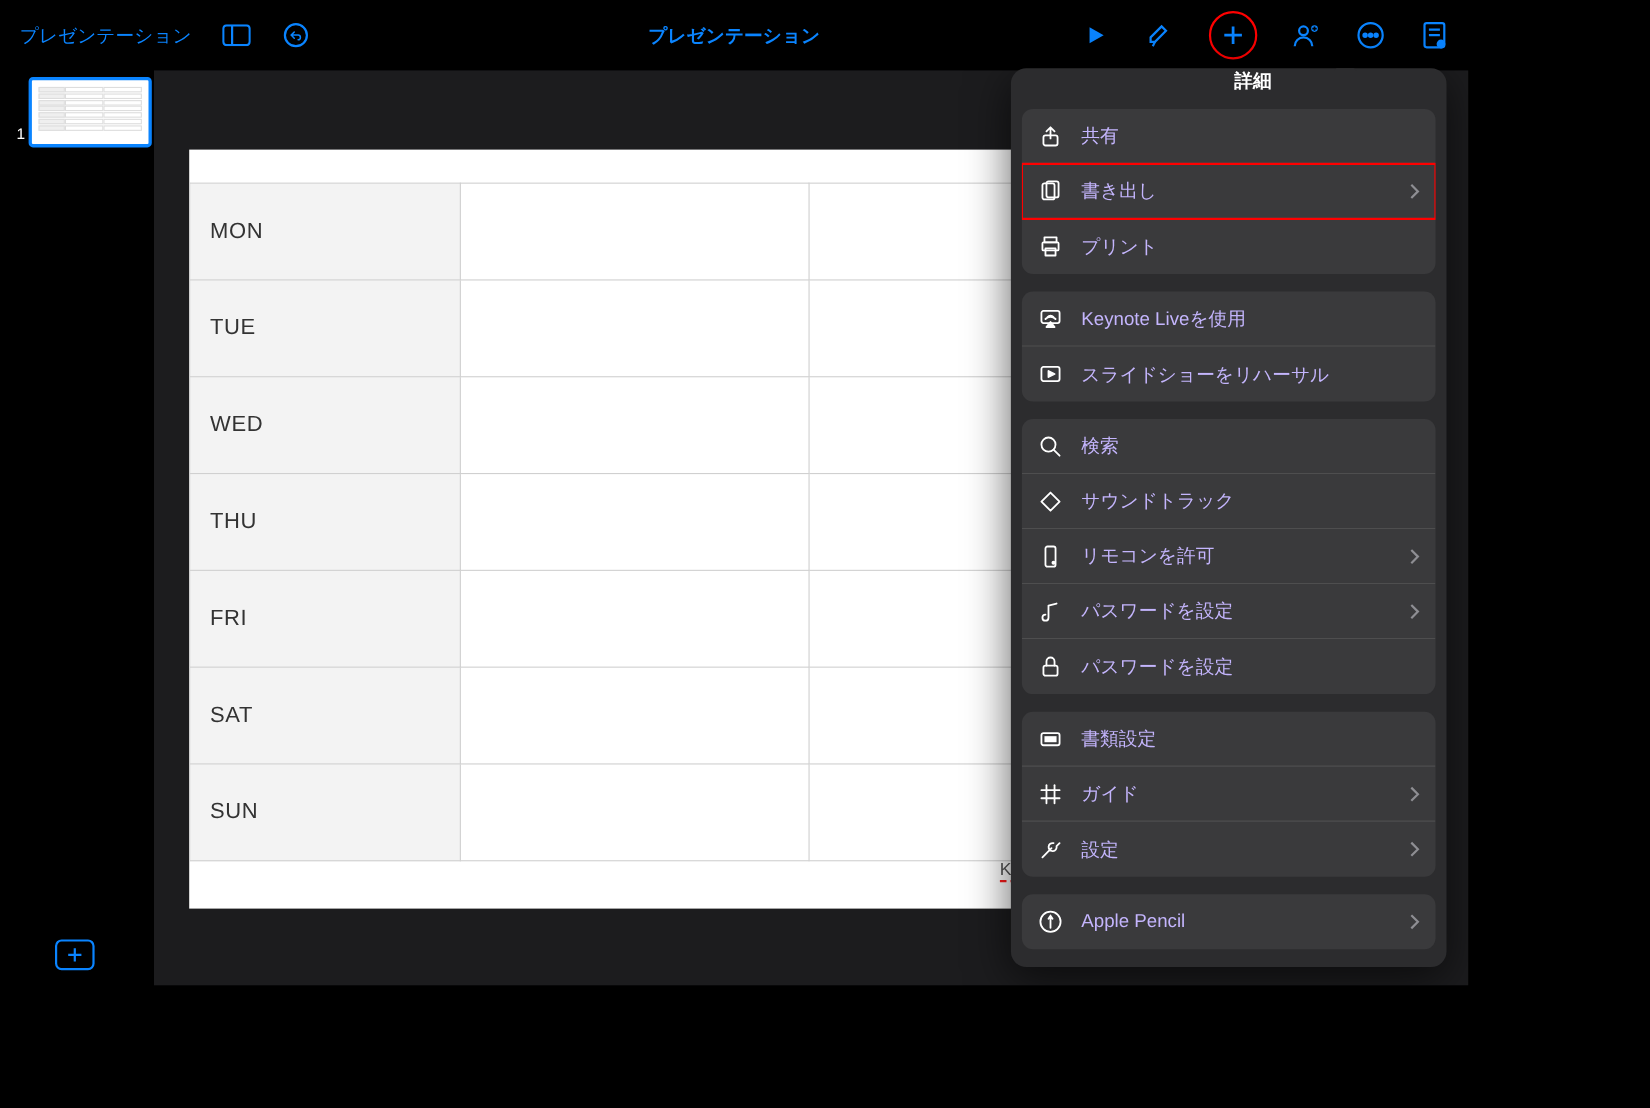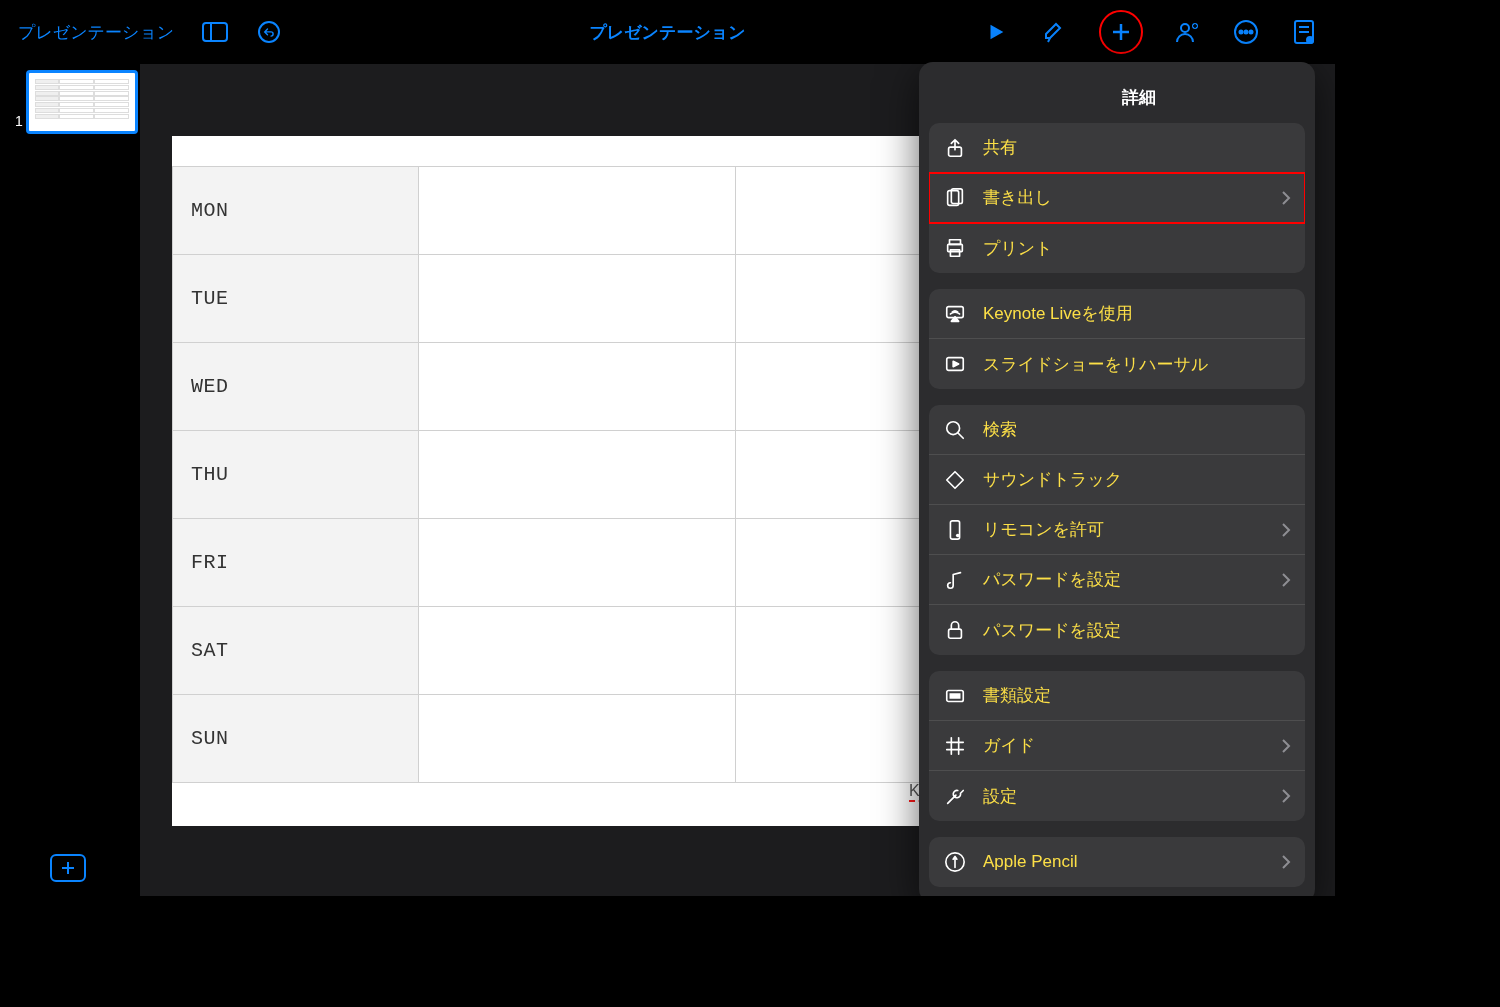--- a/index.html
+++ b/index.html
@@ -102,21 +102,20 @@
   height: 88px;
 }
 .slide-table td.daycell {
   width: 28%;
   background: #f3f3f3;
   padding-left: 18px;
   font-size: 20px;
   font-weight: 500;
   color: #333;
   letter-spacing: 0.5px;
-  font-family: Liberation Mono, monospace;
 }
 .slide-table td.col2 { width: 36%; }
 .slide-table td.col3 { width: 36%; }
 .footer-brand {
   position: absolute;
   right: 90px;
   bottom: 24px;
   font-size: 16px;
   letter-spacing: 2px;
   color: #555;
@@ -142,35 +141,35 @@
   width:0;height:0;
   border-left:10px solid transparent;
   border-right:10px solid transparent;
   border-bottom:10px solid #2c2c2e;
 }
 .popover-title {
   text-align: center;
   color: #fff;
   font-size: 17px;
   font-weight: 600;
-  padding: 24px 0 14px;
+  padding: 0 0 14px;
   margin-left: 44px;
 }
 .menu-group {
   background: #3a3a3c;
   margin: 0 10px 16px;
   border-radius: 10px;
   overflow: hidden;
 }
 .menu-item {
   display: flex;
   align-items: center;
   height: 50px;
   padding: 0 14px;
-  color: #fde047;
+  color: #c4b5fd;
   font-size: 17px;
   cursor: pointer;
   border-bottom: 1px solid rgba(255,255,255,0.1);
   position: relative;
 }
 .menu-item:last-child { border-bottom: none; }
 .menu-item.highlighted {
   outline: 2.5px solid #ff0000;
   outline-offset: -1px;
   z-index: 2;

